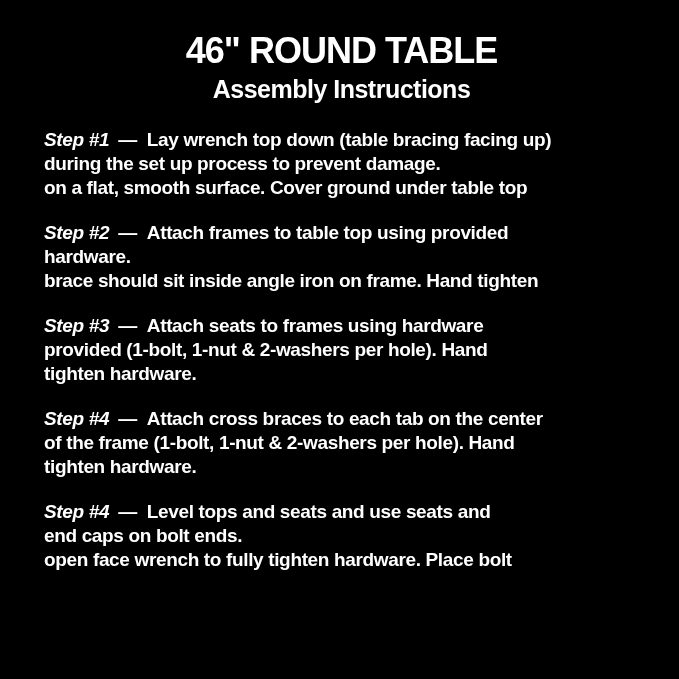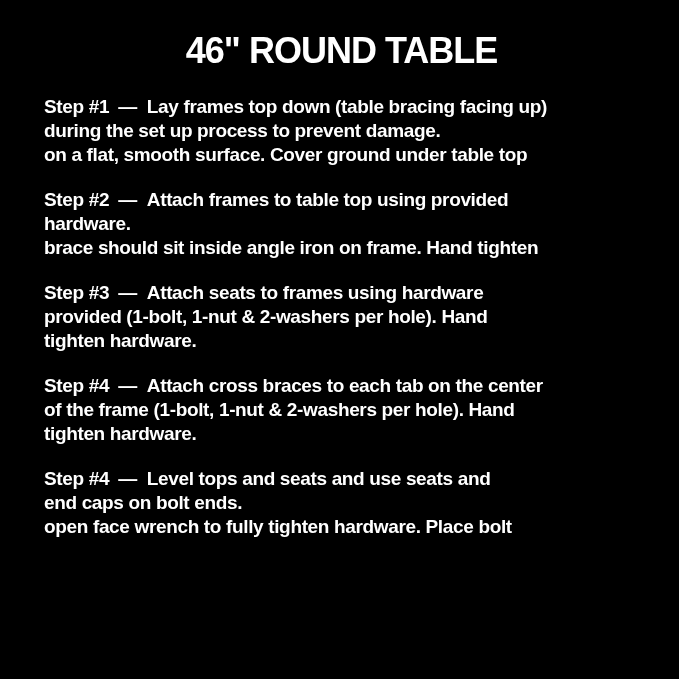--- a/index.html
+++ b/index.html
@@ -41,45 +41,47 @@
   }
   .step {
     margin: 0 0 21px 0;
     font-size: 19px;
     line-height: 24px;
     letter-spacing: -0.35px;
     white-space: nowrap;
   }
   .step-label {
     display: inline;
+    font-style: italic;
   }
   .step-dash {
     display: inline;
     margin: 0 10px 0 9px;
   }
   .step-line-first {
     display: inline;
   }
   .step-line {
     display: block;
   }
 </style>
 </head>
 <body>
 
 <div class="poster">
 
   <header class="poster-header">
     <h1 class="poster-title">46" ROUND TABLE</h1>
+    <h2 class="poster-subtitle">Assembly Instructions</h2>
   </header>
 
   <main class="steps">
 
     <p class="step">
-      <span class="step-label">Step #1</span><span class="step-dash">—</span><span class="step-line-first">Lay frames top down (table bracing facing up)</span>
+      <span class="step-label">Step #1</span><span class="step-dash">—</span><span class="step-line-first">Lay wrench top down (table bracing facing up)</span>
       <span class="step-line">during the set up process to prevent damage.</span>
       <span class="step-line">on a flat, smooth surface. Cover ground under table top</span>
     </p>
 
     <p class="step">
       <span class="step-label">Step #2</span><span class="step-dash">—</span><span class="step-line-first">Attach frames to table top using provided</span>
       <span class="step-line">hardware.</span>
       <span class="step-line">brace should sit inside angle iron on frame. Hand tighten</span>
     </p>
 

